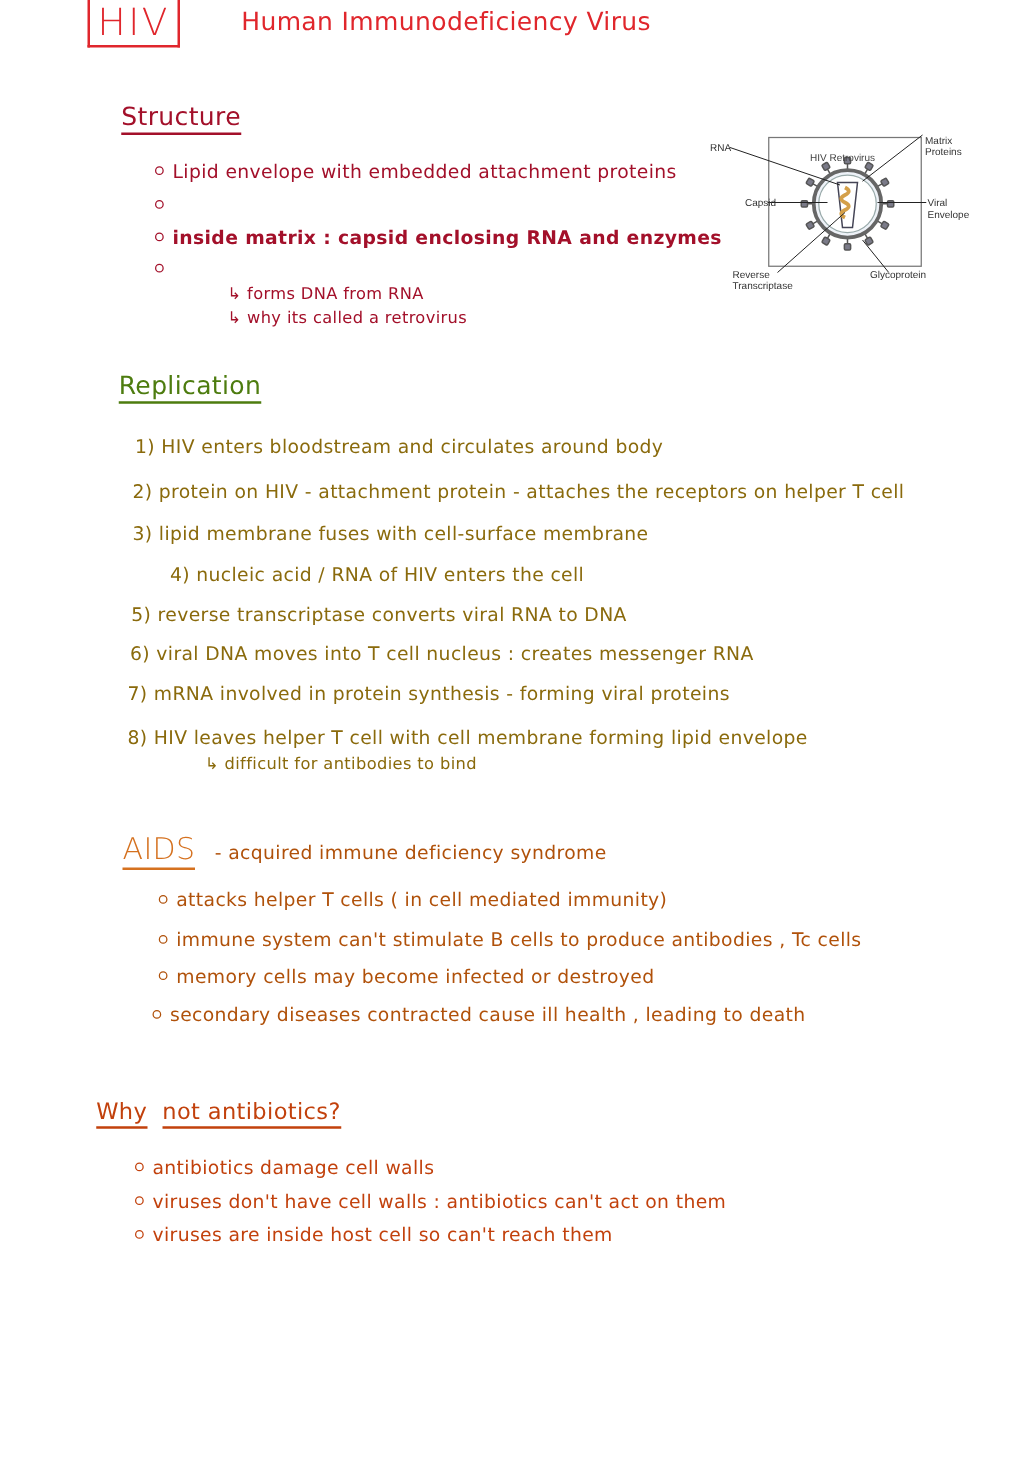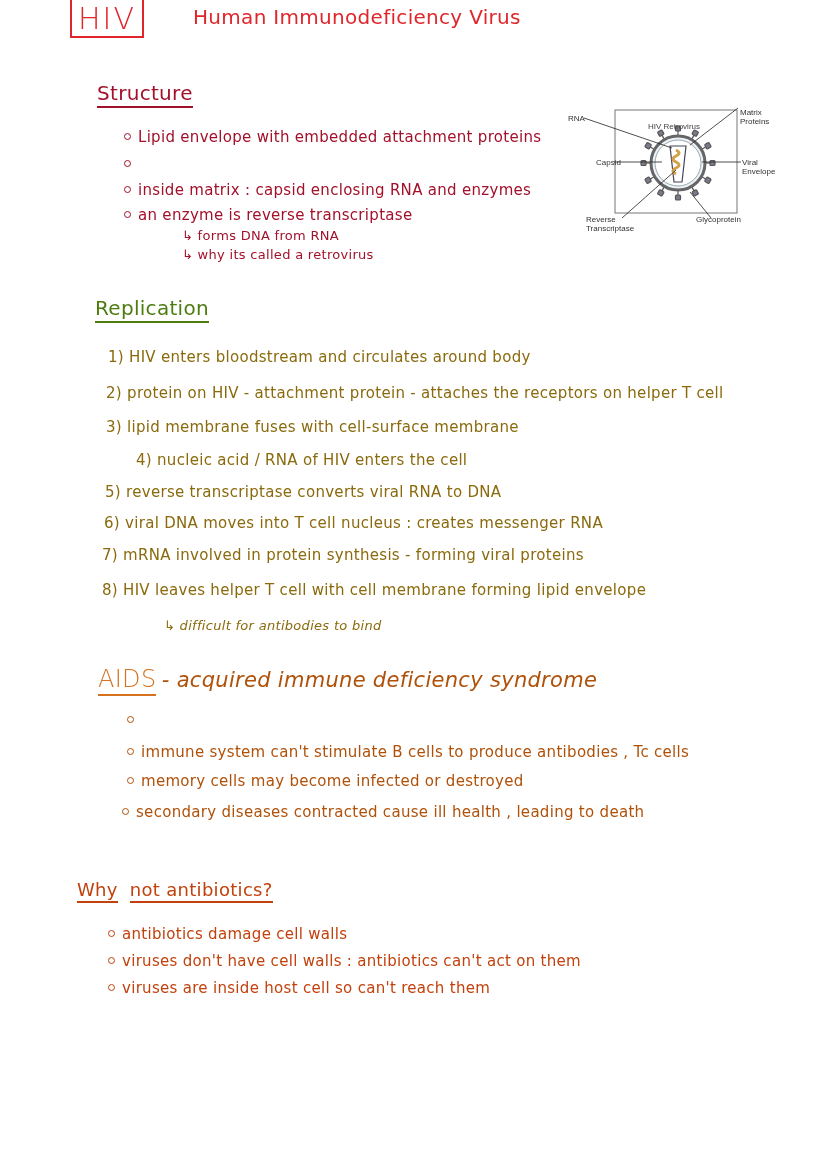--- a/index.html
+++ b/index.html
@@ -43,22 +43,22 @@
 <body>
 
 <div class="abs title-box">HIV</div>
 <div class="abs title-sub hand">Human Immunodeficiency Virus</div>
 
 <div class="abs h red-dark hand" style="left:97px; top:80px;">
   <span class="ul">Structure</span>
 </div>
 <div class="abs line red-dark hand" style="left:124px; top:127px;"><span class="bullet"></span><span>Lipid envelope with embedded attachment proteins</span></div>
 <div class="abs line red-dark hand" style="left:124px; top:154px;"><span class="bullet"></span></div>
-<div class="abs line red-dark hand" style="left:124px; top:180px;"><span class="bullet"></span><span>inside matrix : capsid enclosing RNA and enzymes</span></div>
-<div class="abs line red-dark hand" style="left:124px; top:205px;"><span class="bullet"></span><span>an enzyme is reverse transcriptase</span></div>
+<div class="abs line red-dark hand" style="left:124px; top:180px;font-weight:bold;"><span class="bullet"></span><span>inside matrix : capsid enclosing RNA and enzymes</span></div>
+<div class="abs line red-dark hand" style="left:124px; top:205px;"><span class="bullet"></span></div>
 <div class="abs sub red-dark hand" style="left:182px; top:227px;">↳ forms DNA from RNA</div>
 <div class="abs sub red-dark hand" style="left:182px; top:246px;">↳ why its called a retrovirus</div>
 
 <div class="abs diagram">
   <svg width="222" height="145" viewBox="0 0 222 145">
     <rect x="49" y="20" width="122" height="103" fill="none" stroke="#777" stroke-width="1"></rect>
 
     <g stroke="#555" stroke-width="1.2" fill="#7a7a88">
       <g transform="translate(112,73)">
         <g id="spk">
@@ -105,27 +105,27 @@
   <span class="ul">Replication</span>
 </div>
 <div class="abs line olive hand" style="left:108px; top:347px;">1) HIV enters bloodstream and circulates around body</div>
 <div class="abs line olive hand" style="left:106px; top:383px;">2) protein on HIV - attachment protein - attaches the receptors on helper T cell</div>
 <div class="abs line olive hand" style="left:106px; top:417px;">3) lipid membrane fuses with cell-surface membrane</div>
 <div class="abs line olive hand" style="left:104px; top:450px;margin-left:32px;">4) nucleic acid / RNA of HIV enters the cell</div>
 <div class="abs line olive hand" style="left:105px; top:482px;">5) reverse transcriptase converts viral RNA to DNA</div>
 <div class="abs line olive hand" style="left:104px; top:513px;">6) viral DNA moves into T cell nucleus : creates messenger RNA</div>
 <div class="abs line olive hand" style="left:102px; top:545px;">7) mRNA involved in protein synthesis - forming viral proteins</div>
 <div class="abs line olive hand" style="left:102px; top:580px;">8) HIV leaves helper T cell with cell membrane forming lipid envelope</div>
-<div class="abs sub olive hand" style="left:164px; top:617px;font-style:italic;">↳ difficult for antibodies to bind</div>
+<div class="abs sub olive hand" style="left:164px; top:603px;">↳ difficult for antibodies to bind</div>
 
 <div class="abs hand" style="left:98px; top:665px;">
   <span class="ul orange" style="font-size:24px; line-height:28px; font-weight:300;">AIDS</span>
-  <span class="brown-orange" style="font-size:21px; font-style:italic;">- acquired immune deficiency syndrome</span>
+  <span class="brown-orange" style="font-size:15px; margin-left:10px;">- acquired immune deficiency syndrome</span>
 </div>
-<div class="abs line brown-orange hand" style="left:127px; top:710px;"><span class="bullet"></span></div>
+<div class="abs line brown-orange hand" style="left:127px; top:710px;"><span class="bullet"></span><span>attacks helper T cells ( in cell mediated immunity)</span></div>
 <div class="abs line brown-orange hand" style="left:127px; top:742px;"><span class="bullet"></span><span>immune system can't stimulate B cells to produce antibodies , Tc cells</span></div>
 <div class="abs line brown-orange hand" style="left:127px; top:771px;"><span class="bullet"></span><span>memory cells may become infected or destroyed</span></div>
 <div class="abs line brown-orange hand" style="left:122px; top:802px;"><span class="bullet"></span><span>secondary diseases contracted cause ill health , leading to death</span></div>
 
 <div class="abs h brown hand" style="left:77px; top:877px; font-size:18px;">
   <span class="ul">Why</span>
   <span class="ul" style="margin-left:6px;">not antibiotics?</span>
 </div>
 <div class="abs line brown hand" style="left:108px; top:924px;"><span class="bullet"></span><span>antibiotics damage cell walls</span></div>
 <div class="abs line brown hand" style="left:108px; top:951px;"><span class="bullet"></span><span>viruses don't have cell walls : antibiotics can't act on them</span></div>

